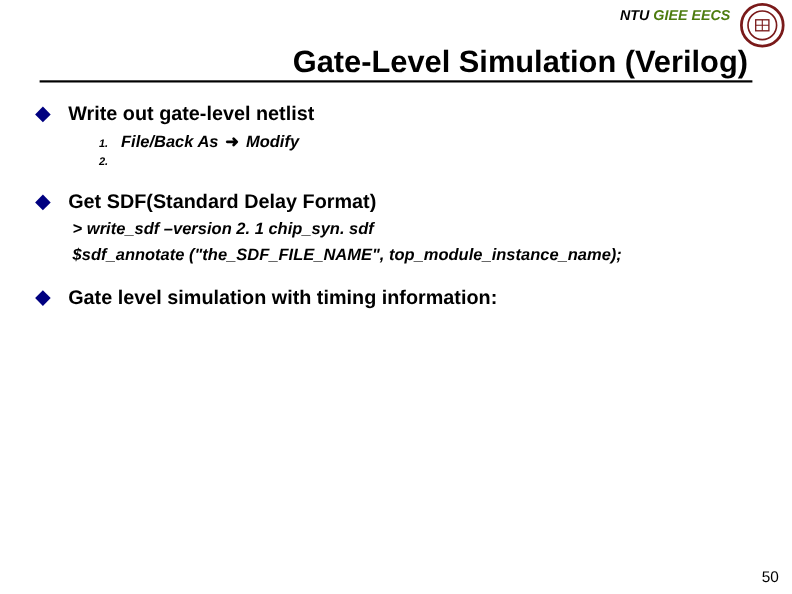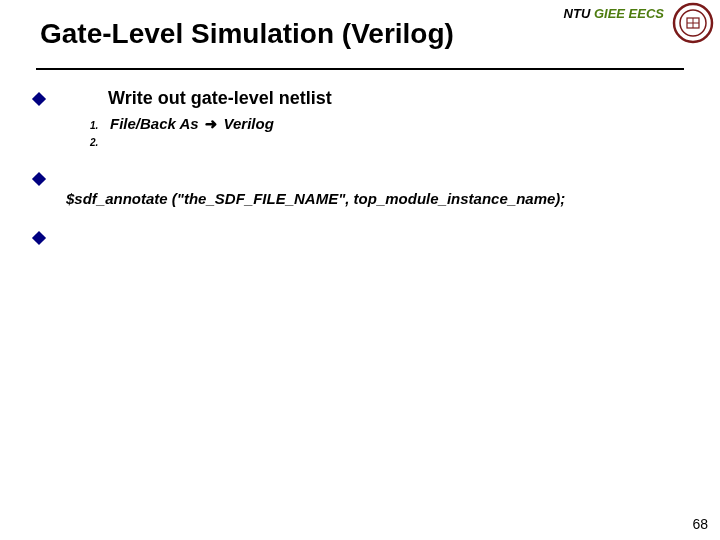--- a/index.html
+++ b/index.html
@@ -24,38 +24,37 @@
   .header .gray { color: #4d7c0f; font-style: italic; }
   .logo {
     position: absolute;
     top: 2px;
     right: 6px;
     width: 42px;
     height: 42px;
   }
   .logo svg { width: 42px; height: 42px; }
   .title {
-    text-align: left;
+    text-align: right;
     font-size: 28px;
     font-weight: bold;
-    margin-top: 18px;
-    padding: 0 40px 18px 40px;
+    margin-top: 40px;
+    padding: 0 40px 1px 40px;
   }
   .title-underline {
     border-bottom: 2.5px solid #000;
     margin: 0 36px 18px 36px;
   }
   .content {
     padding: 0 28px 0 28px;
   }
   .bullet-row {
     display: flex;
     align-items: flex-start;
     margin-top: 20px;
-    gap: 46px;
   }
   .bullet-row.first { margin-top: 4px; }
   .diamond {
     width: 10px;
     height: 10px;
     background: #000080;
     transform: rotate(45deg);
     flex-shrink: 0;
     margin-top: 6px;
     margin-right: 18px;
@@ -127,33 +126,36 @@
 <div class="content">
 
   <div class="bullet-row first">
     <div class="diamond"></div>
     <div class="bullet-text">Write out gate-level netlist</div>
   </div>
   <div class="sub-list">
     <div class="sub-item">
       <span class="sub-num">1.</span>
       <span>
-        <span>File/Back As </span><span class="arrow">➜</span><span> Verilog</span>
+        <span>File/Back As </span><span class="arrow">➜</span><span> Modify</span>
       </span>
     </div>
     <div class="sub-item">
       <span class="sub-num">2.</span>
     </div>
   </div>
 
   <div class="bullet-row">
     <div class="diamond"></div>
+    <div class="bullet-text">Get SDF(Standard Delay Format)</div>
   </div>
+  <div class="code-line">&gt; write_sdf –version 2. 1 chip_syn. sdf</div>
 
   <div class="code-line">$sdf_annotate ("the_SDF_FILE_NAME", top_module_instance_name);</div>
 
   <div class="bullet-row">
     <div class="diamond"></div>
+    <div class="bullet-text">Gate level simulation with timing information:</div>
   </div>
 
 </div>
 
-<div class="page-num">68</div>
+<div class="page-num">50</div>
 
 </body></html>

